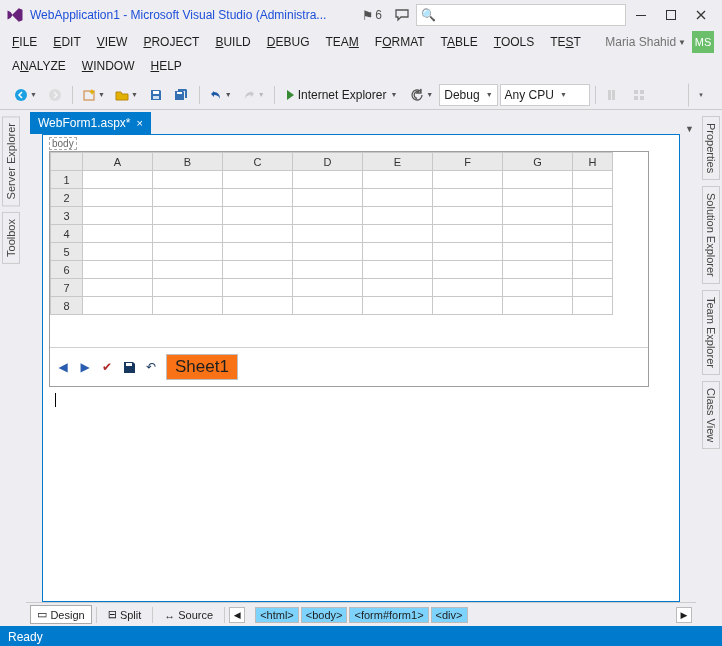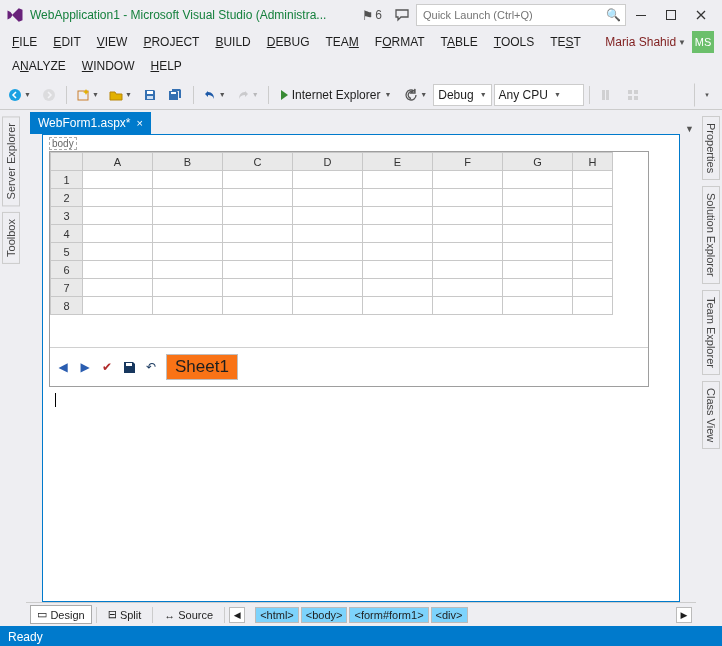--- a/index.html
+++ b/index.html
@@ -2,41 +2,41 @@
 <html><head>
 <meta charset="utf-8">
 <style>
   * { box-sizing: border-box; font-family: "Segoe UI", Arial, sans-serif; }
   body { margin:0; padding:0; width:722px; height:646px; background:#fff; overflow:hidden; font-size:12px; color:#1e1e1e; }
 
   
   .titlebar { display:flex; align-items:center; height:30px; background:#eeeef2; padding:0 6px; }
   .vs-logo { width:18px; height:18px; margin-right:6px; position:relative; }
   .vs-logo svg { width:18px; height:18px; }
-  .title-text { flex:0 0 auto; font-size:12px; color:#15803d; margin-right:8px; max-width:300px; white-space:nowrap; overflow:hidden; text-overflow:ellipsis; }
+  .title-text { flex:0 0 auto; font-size:12px; color:#1d4ed8; margin-right:8px; max-width:300px; white-space:nowrap; overflow:hidden; text-overflow:ellipsis; }
   .title-gap { flex:1; }
   .notif { display:flex; align-items:center; color:#525252; margin-right:6px; }
   .notif .flag { font-size:13px; margin-right:2px; }
   .feedback-ico { width:16px; height:16px; margin:0 6px; color:#525252; }
   .quicklaunch { display:flex; align-items:center; border:1px solid #ccc; background:#fff; height:22px; width:210px; padding:0 4px; color:#999; }
   .quicklaunch input { border:0; outline:0; flex:1; font-size:11px; color:#333; background:transparent; }
   .winbtn { width:30px; height:30px; display:flex; align-items:center; justify-content:center; color:#333; font-size:11px; }
 
   
   .menubar { display:flex; align-items:center; height:24px; background:#eeeef2; padding:0 4px; font-size:12px; }
   .menubar .mi { padding:2px 8px; color:#1e1e1e; }
   .menubar .mi span.u { text-decoration:underline; }
   .menubar-wrap { background:#eeeef2; padding-bottom:2px; }
   .menubar-right { margin-left:auto; display:flex; align-items:center; padding-right:4px; }
-  .user { color:#7f1d1d; font-size:12px; margin-right:2px; }
+  .user { color:#737373; font-size:12px; margin-right:2px; }
   .user-drop { font-size:8px; color:#555; margin-right:6px; }
   .avatar { width:22px; height:22px; background:#6bbf6b; color:#fff; display:flex; align-items:center; justify-content:center; font-size:11px; }
 
   
-  .toolbar { display:flex; align-items:center; height:30px; background:#eeeef2; border-bottom:1px solid #ccc; padding:0 4px; gap:2px; }
+  .toolbar { display:flex; align-items:center; height:30px; background:#eeeef2; border-bottom:1px solid #ccc; padding:0 10px; gap:2px; }
   .tb-btn { height:24px; min-width:24px; display:flex; align-items:center; justify-content:center; border:1px solid transparent; padding:0 3px; }
   .tb-sep { width:1px; height:18px; background:#ccc; margin:0 3px; }
   .dd-arrow { font-size:7px; color:#555; margin-left:2px; }
   .play { width:0;height:0;border-left:7px solid #388a34;border-top:5px solid transparent;border-bottom:5px solid transparent; margin-right:4px;}
   .combo { height:22px; border:1px solid #ccc; background:#fff; display:flex; align-items:center; padding:0 4px; font-size:12px; }
   .combo .dd-arrow{margin-left:6px;}
   .tb-ghost { opacity:.35; }
 
   
   .dock { display:flex; height:calc(646px - 30px - 24px - 24px - 30px - 22px); background:#eeeef2; }
@@ -98,21 +98,20 @@
   <div class="notif">
     <span class="flag">⚑</span>
     <span>6</span>
   </div>
   <div class="feedback-ico">
     <svg viewBox="0 0 16 16">
         <path fill="none" stroke="#555" stroke-width="1.3" d="M2 3h12v7H7l-3 3v-3H2z"></path>
       </svg>
   </div>
   <div class="quicklaunch">
-    <input placeholder="Quick Launch (Ctrl+Q)" style="">
     <span style="color:#555;">🔍</span>
   </div>
   <div class="winbtn">
     <svg width="10" height="10">
         <rect y="5" width="10" height="1" fill="#333"></rect>
       </svg>
   </div>
   <div class="winbtn">
     <svg width="10" height="10">
         <rect x="0.5" y="0.5" width="9" height="9" fill="none" stroke="#333"></rect>

